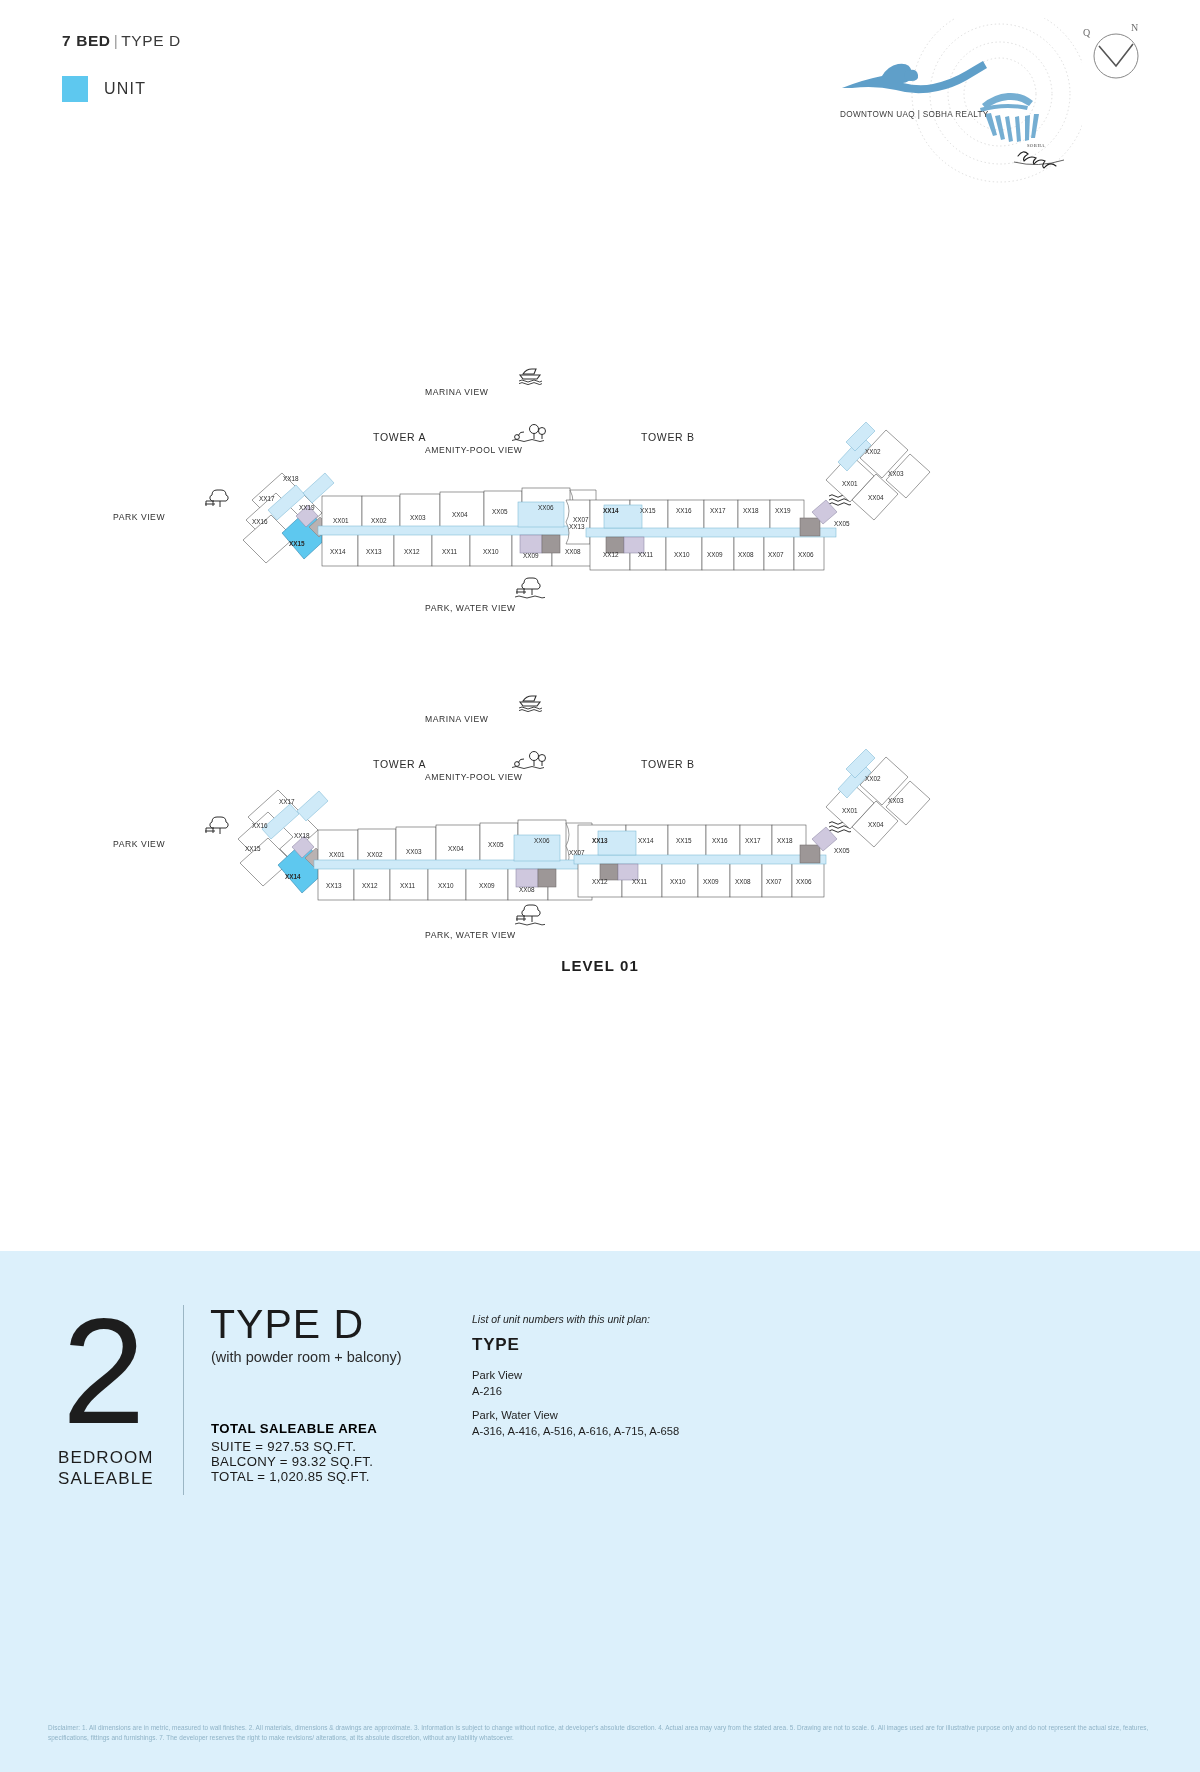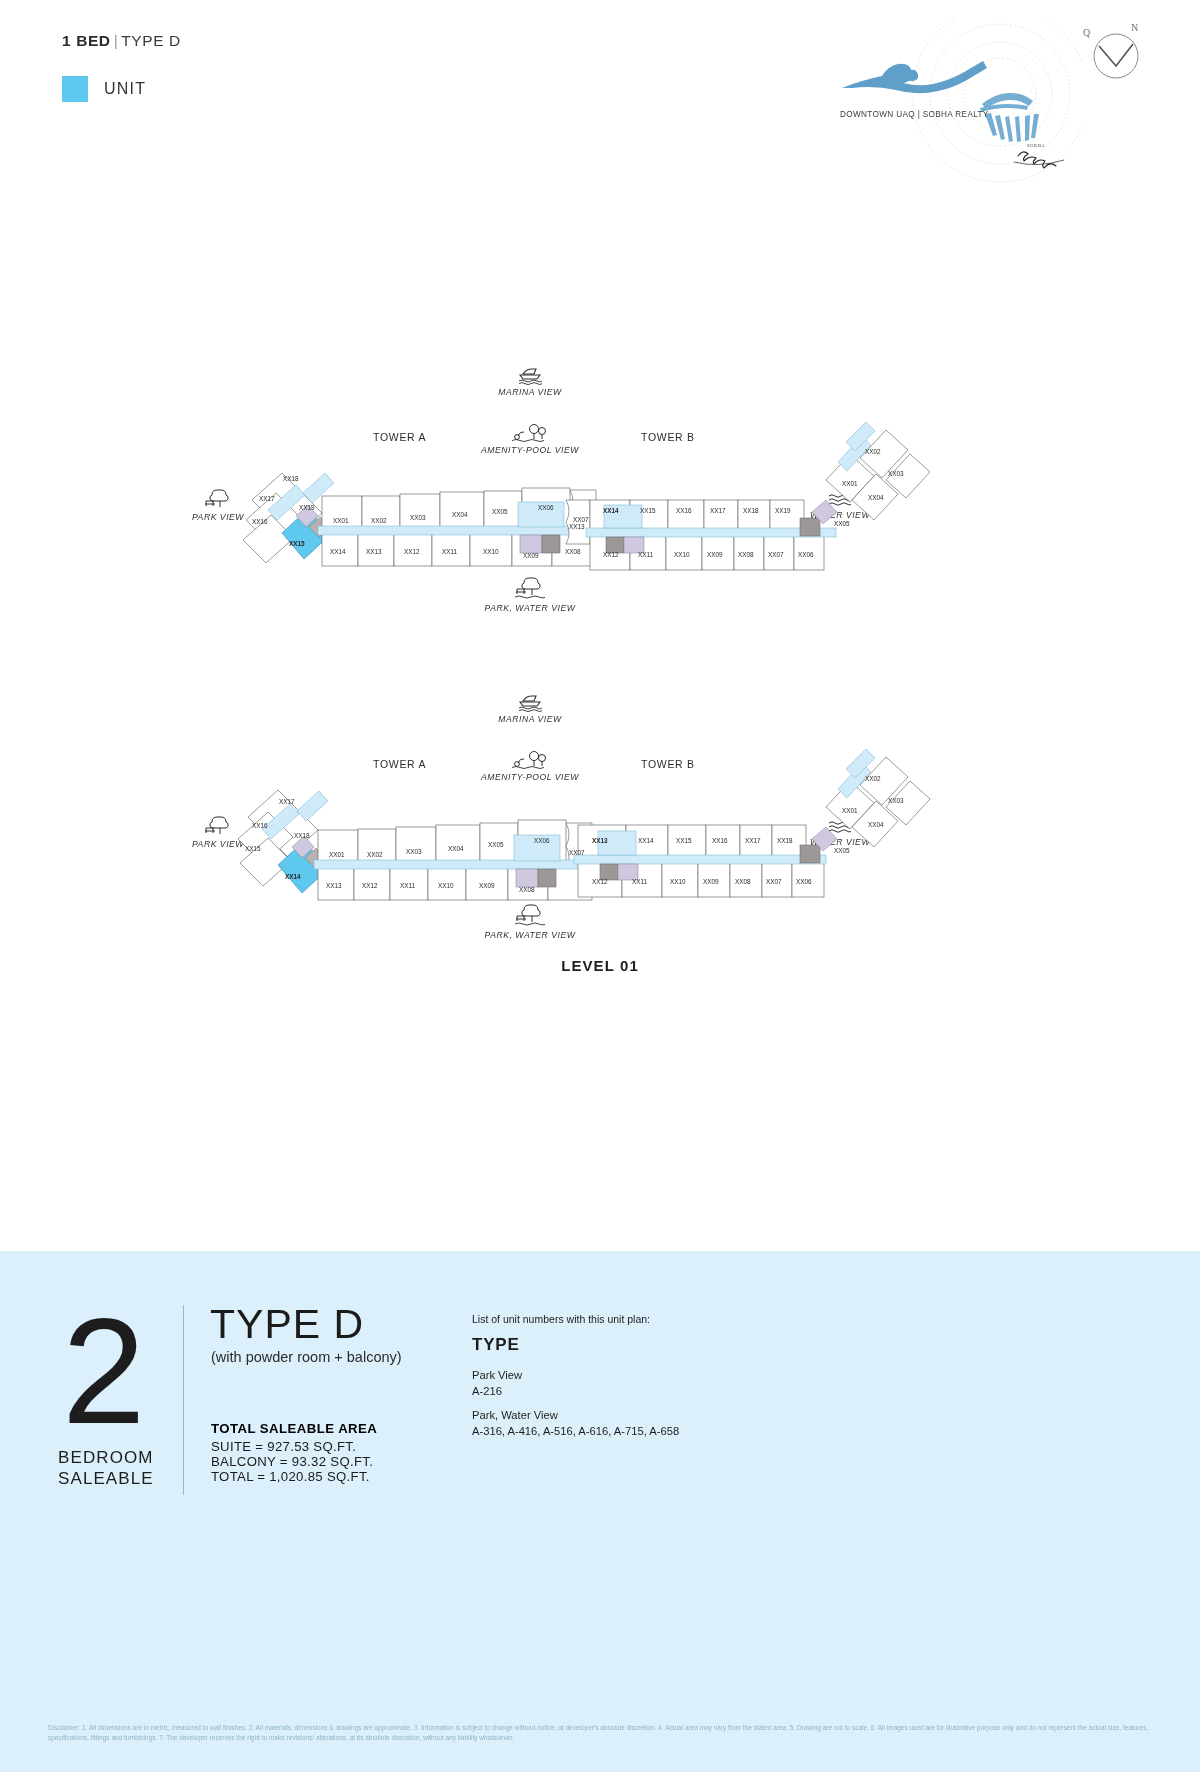--- a/index.html
+++ b/index.html
@@ -28,56 +28,56 @@
   #compass{position:absolute;left:1085px;top:22px;width:62px;height:62px;}
   #compass .cl{position:absolute;font-family:"Liberation Serif","DejaVu Serif",serif;font-size:10px;color:#6d6d6d;}
   #compass .cl.n{left:46px;top:0px;}
   #compass .cl.q{left:-2px;top:5px;}
 
   
   .keyplan{position:absolute;left:0;width:1200px;}
   #keyplan-07{top:400px;height:270px;}
   #keyplan-08{top:727px;height:270px;}
 
-  .viewtag{position:absolute;text-align:center;width:210px;font-style:italic;}
+  .viewtag{position:absolute;width:210px;}
   .viewtag .vt-label{font-size:8.6px;letter-spacing:.55px;color:#2f2f2f;white-space:nowrap;margin-top:2px;}
   .viewtag .vt-icon{display:block;margin:0 auto;}
 
   .towerlabel{position:absolute;font-size:10.5px;letter-spacing:.7px;color:#2b2b2b;white-space:nowrap;}
   .levellabel{position:absolute;width:1200px;text-align:center;font-size:15px;font-weight:700;letter-spacing:1.1px;color:#1f1f1f;}
 
   .plan-svg{position:absolute;left:0;top:0;}
 
   
   #summary{position:absolute;left:0;top:1251px;width:1200px;height:521px;background:#dcf0fb;}
   #big-num{position:absolute;left:62px;top:54px;font-size:150px;line-height:132px;font-weight:300;
            font-family:"Liberation Sans","DejaVu Sans",sans-serif;color:#1d1d1d;letter-spacing:-4px;}
   #big-num-sub{position:absolute;left:58px;top:196px;font-size:17px;line-height:21px;letter-spacing:1.1px;color:#1d1d1d;}
   #vrule{position:absolute;left:183px;top:54px;width:1px;height:190px;background:#9bb6c4;}
   #type-title{position:absolute;left:210px;top:50px;font-size:41px;font-weight:300;letter-spacing:1px;color:#1b1b1b;}
   #type-sub{position:absolute;left:211px;top:98px;font-size:14.5px;color:#2b2b2b;}
   #area-title{position:absolute;left:211px;top:170px;font-size:13.2px;font-weight:700;letter-spacing:.45px;color:#000000;}
   .area-line{position:absolute;left:211px;font-size:13.2px;letter-spacing:.3px;color:#1b1b1b;}
   #area-l0{top:188px;} #area-l1{top:203px;} #area-l2{top:218px;text-align:right;}
 
-  #views-intro{position:absolute;left:472px;top:62px;font-size:10.5px;color:#1d1d1d;}
+  #views-intro{position:absolute;left:472px;top:62px;font-size:10.5px;font-style:italic;color:#1d1d1d;}
   #views-title{position:absolute;left:472px;top:84px;font-size:17px;font-weight:700;letter-spacing:.8px;color:#1b1b1b;}
   .view-group{position:absolute;left:472px;font-size:11.2px;line-height:16px;color:#1d1d1d;}
   #vg-0{top:116px;} #vg-1{top:156px;}
 
   #disclaimer{position:absolute;left:48px;top:472px;width:1110px;font-size:6.4px;line-height:9.5px;
               color:#8fb3c7;letter-spacing:.05px;}
 </style>
 </head>
 <body>
 
 <div id="header-bar">
 
   <div id="title-block">
-    <span class="bold">1 BED</span><span class="sep">|</span><span class="light">TYPE D</span>
+    <span class="bold">7 BED</span><span class="sep">|</span><span class="light">TYPE D</span>
   </div>
 
   <div id="legend">
     <span class="swatch"></span>
     <span class="legend-label">UNIT</span>
   </div>
 
   <div id="brand">
     <svg width="260" height="175" viewBox="0 0 260 175">
       <g fill="none" stroke="#cfcfcf" stroke-width="0.7" stroke-dasharray="1.4 2.6">

